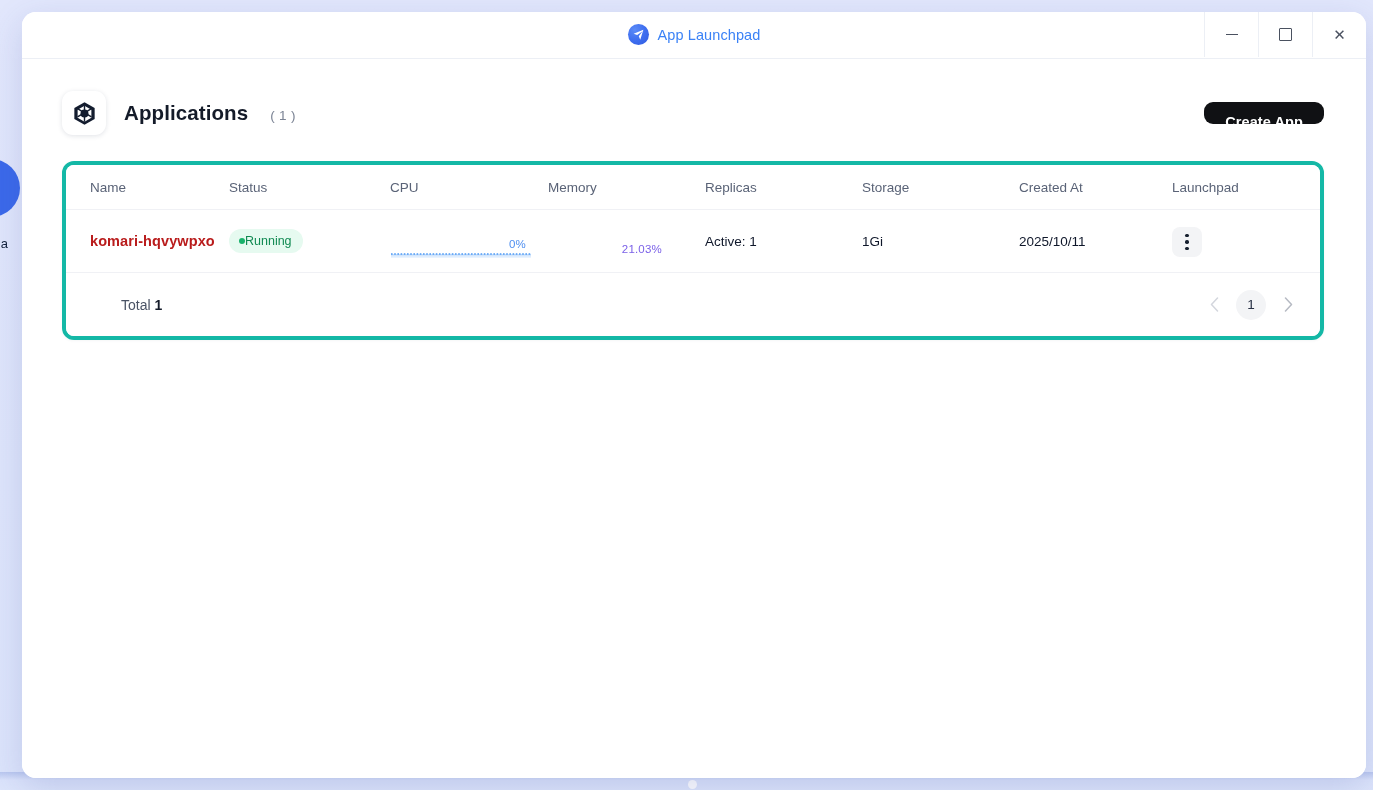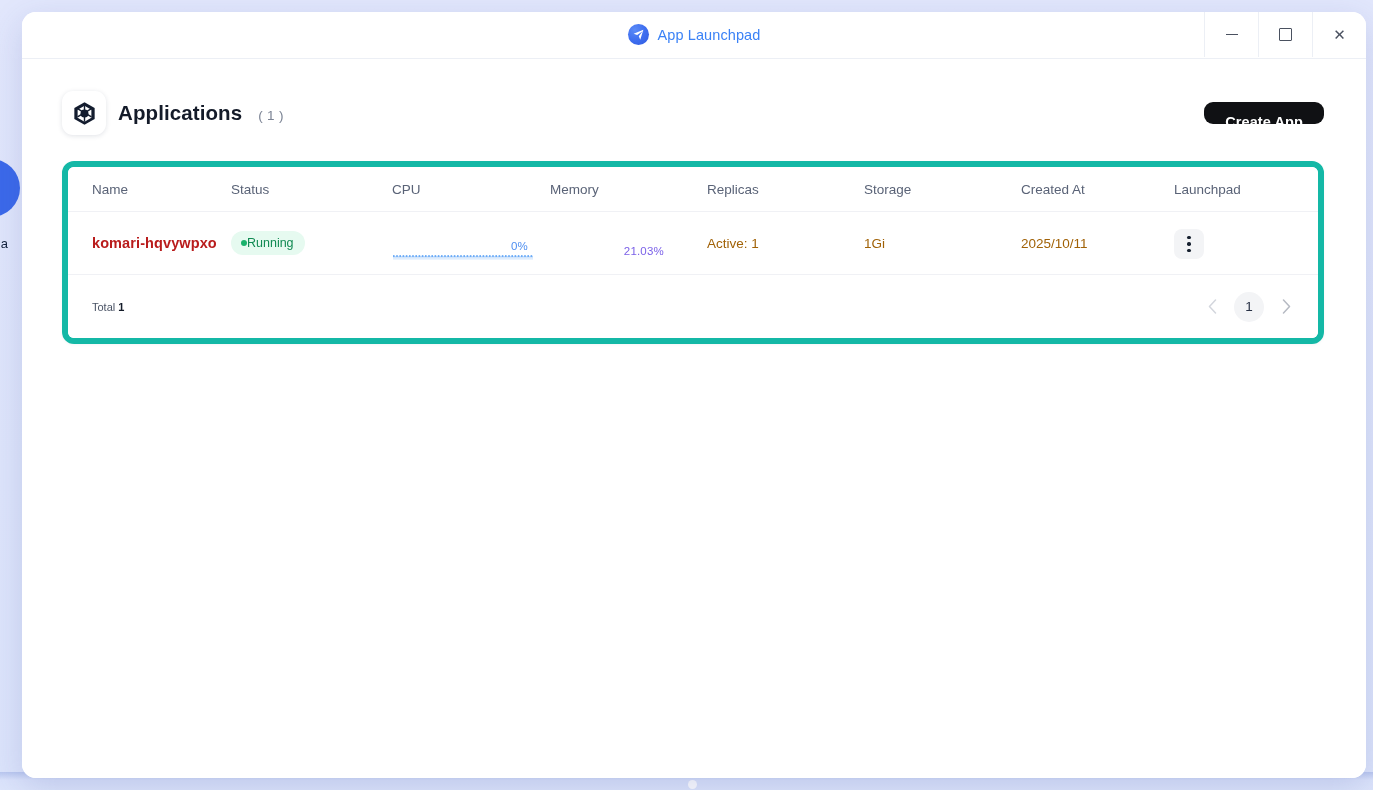--- a/index.html
+++ b/index.html
@@ -163,22 +163,22 @@
     background: #ffffff;
     box-shadow: 0 1px 5px rgba(25, 35, 70, .13);
     display: flex;
     align-items: center;
     justify-content: center;
     flex: 0 0 auto;
   }
   #page-title-wrap {
     display: flex;
     align-items: baseline;
-    margin-left: 12px;
-    gap: 16px;
+    margin-left: 18px;
+    gap: 22px;
   }
   #page-title {
     font-size: 20.5px;
     font-weight: bold;
     color: #141b29;
     letter-spacing: .1px;
   }
   #page-count {
     font-size: 13.5px;
     color: #7b8394;
@@ -197,21 +197,21 @@
     line-height: 40px;
     cursor: pointer;
     letter-spacing: .1px;
     font-family: "Liberation Sans", sans-serif;
   }
 
   
   #table-card {
     margin: 22px 42px 0 40px;
     background: #ffffff;
-    border: 6px solid #14b8a6;
+    border: 4px solid #14b8a6;
     border-radius: 12px;
     box-shadow: 0 1px 3px rgba(30, 40, 80, .045);
     overflow: hidden;
   }
 
   table#apps-table {
     width: 100%;
     border-collapse: collapse;
     table-layout: fixed;
   }
@@ -290,21 +290,21 @@
   }
   .mem-label {
     position: absolute;
     right: 28px;
     bottom: 6px;
     font-size: 11.5px;
     color: #7b61e8;
     letter-spacing: .2px;
   }
 
-  .cell-plain { font-size: 13.5px; color: #a16207; }
+  .cell-plain { font-size: 13.5px; color: #0f172a; }
 
   #operation-menu-button {
     width: 30px;
     height: 30px;
     border-radius: 8px;
     background: #f3f4f6;
     border: none;
     display: inline-flex;
     flex-direction: column;
     align-items: center;
@@ -323,22 +323,23 @@
 
   
   #table-footer {
     display: flex;
     align-items: center;
     height: 63px;
     padding: 0 24px 0 24px;
     background: #fff;
   }
   #total-text {
-    font-size: 11px;
+    font-size: 14px;
     color: #4a5365;
+    margin-left: 31px;
   }
   #total-text b { color: #141b29; font-weight: bold; }
   #pagination {
     margin-left: auto;
     display: flex;
     align-items: center;
     gap: 14px;
   }
   .pg-arrow {
     width: 16px;

